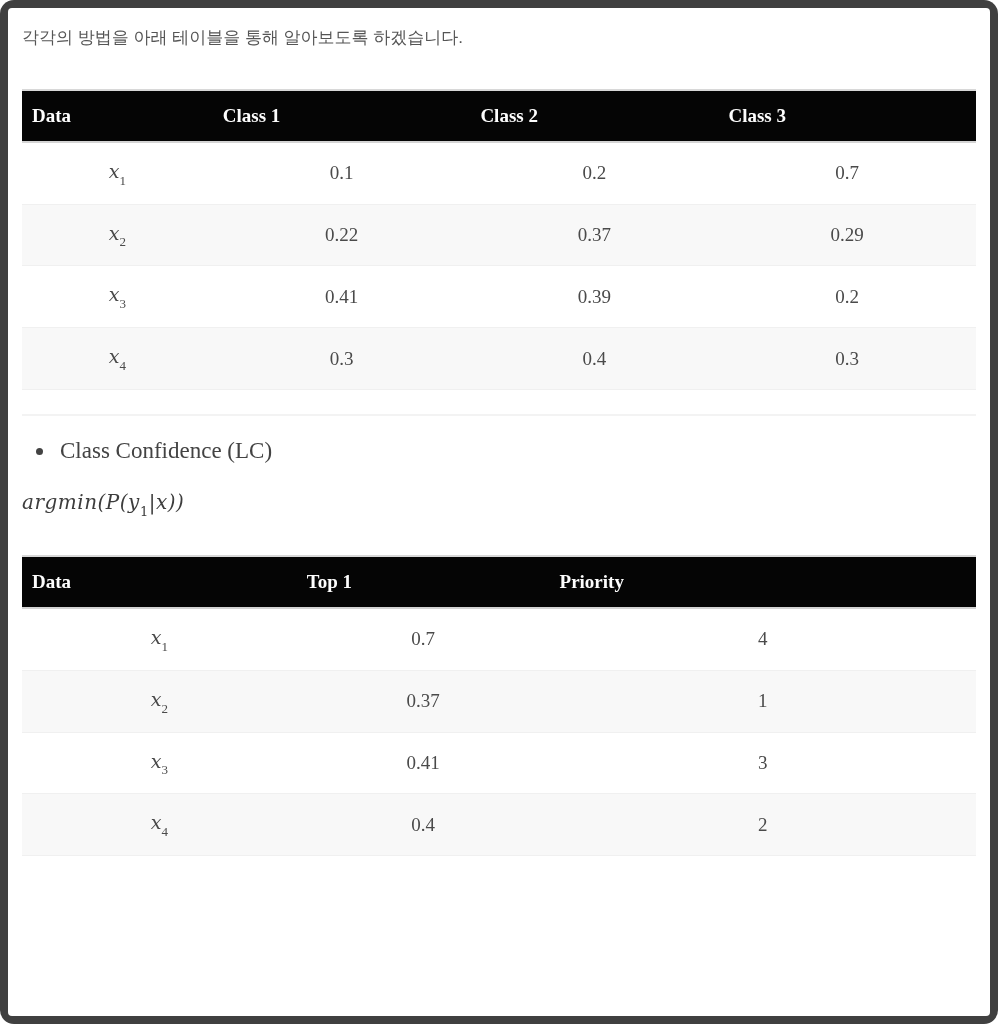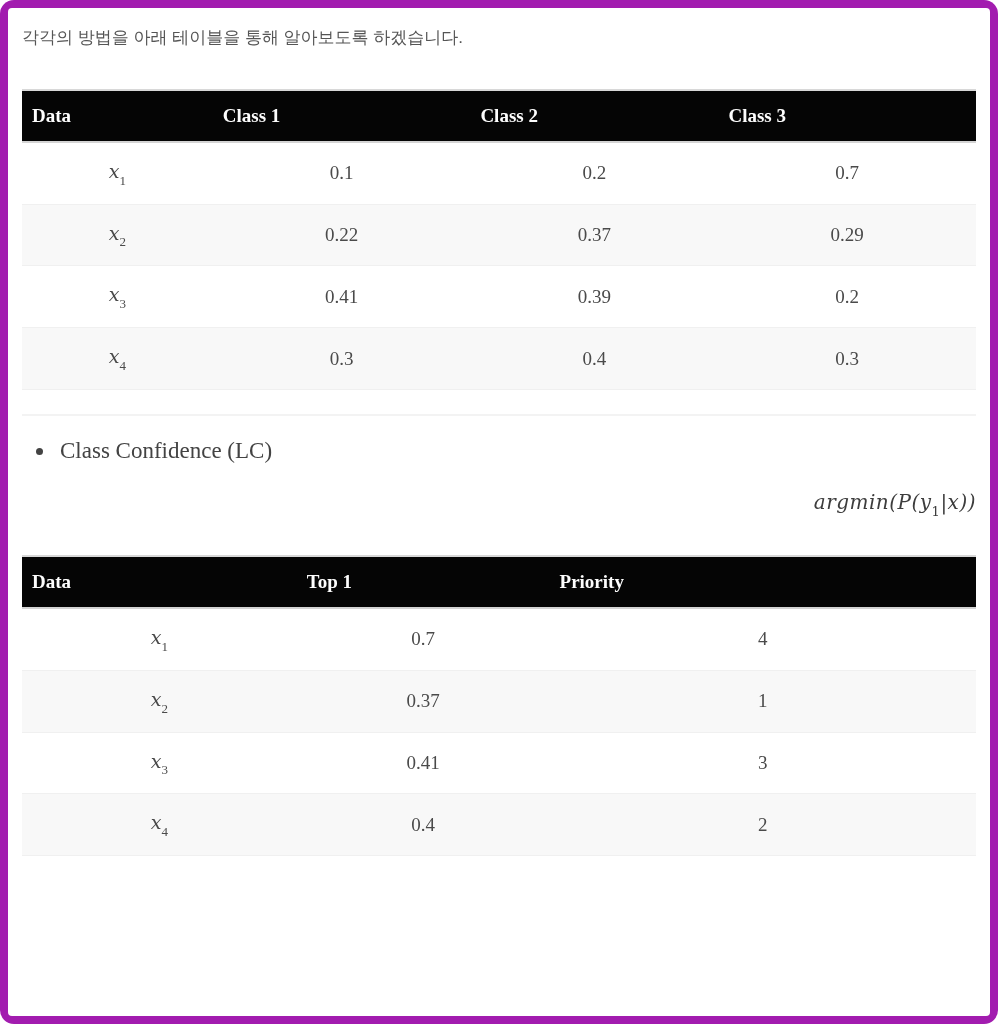--- a/index.html
+++ b/index.html
@@ -4,21 +4,21 @@
 <style>
   * { box-sizing: border-box; margin: 0; padding: 0; }
   html, body { background: #ffffff; }
   body {
     font-family: "Liberation Serif", "DejaVu Serif", serif;
     width: 998px;
   }
   .frame {
     width: 998px;
     height: 1024px;
-    background: #a21caf;
+    background: #404040;
     border-radius: 14px;
     padding: 8px;
     overflow: hidden;
   }
   .content {
     width: 100%;
     height: 100%;
     background: #ffffff;
     border-radius: 4px;
     padding: 12px 14px 0 14px;
@@ -81,21 +81,21 @@
     color: #6b6b6b;
   }
   .section-list li {
     font-size: 23px;
     color: #434343;
     font-family: "Liberation Serif", "DejaVu Serif", serif;
     padding-left: 4px;
   }
   
   .formula {
-    text-align: right;
+    text-align: left;
     margin: 26px 0 4px 0;
     font-family: "DejaVu Serif", serif;
     font-style: italic;
     font-size: 20px;
     color: #3d3d3d;
     letter-spacing: 0.5px;
   }
   .formula sub {
     font-style: normal;
     font-size: 13px;

